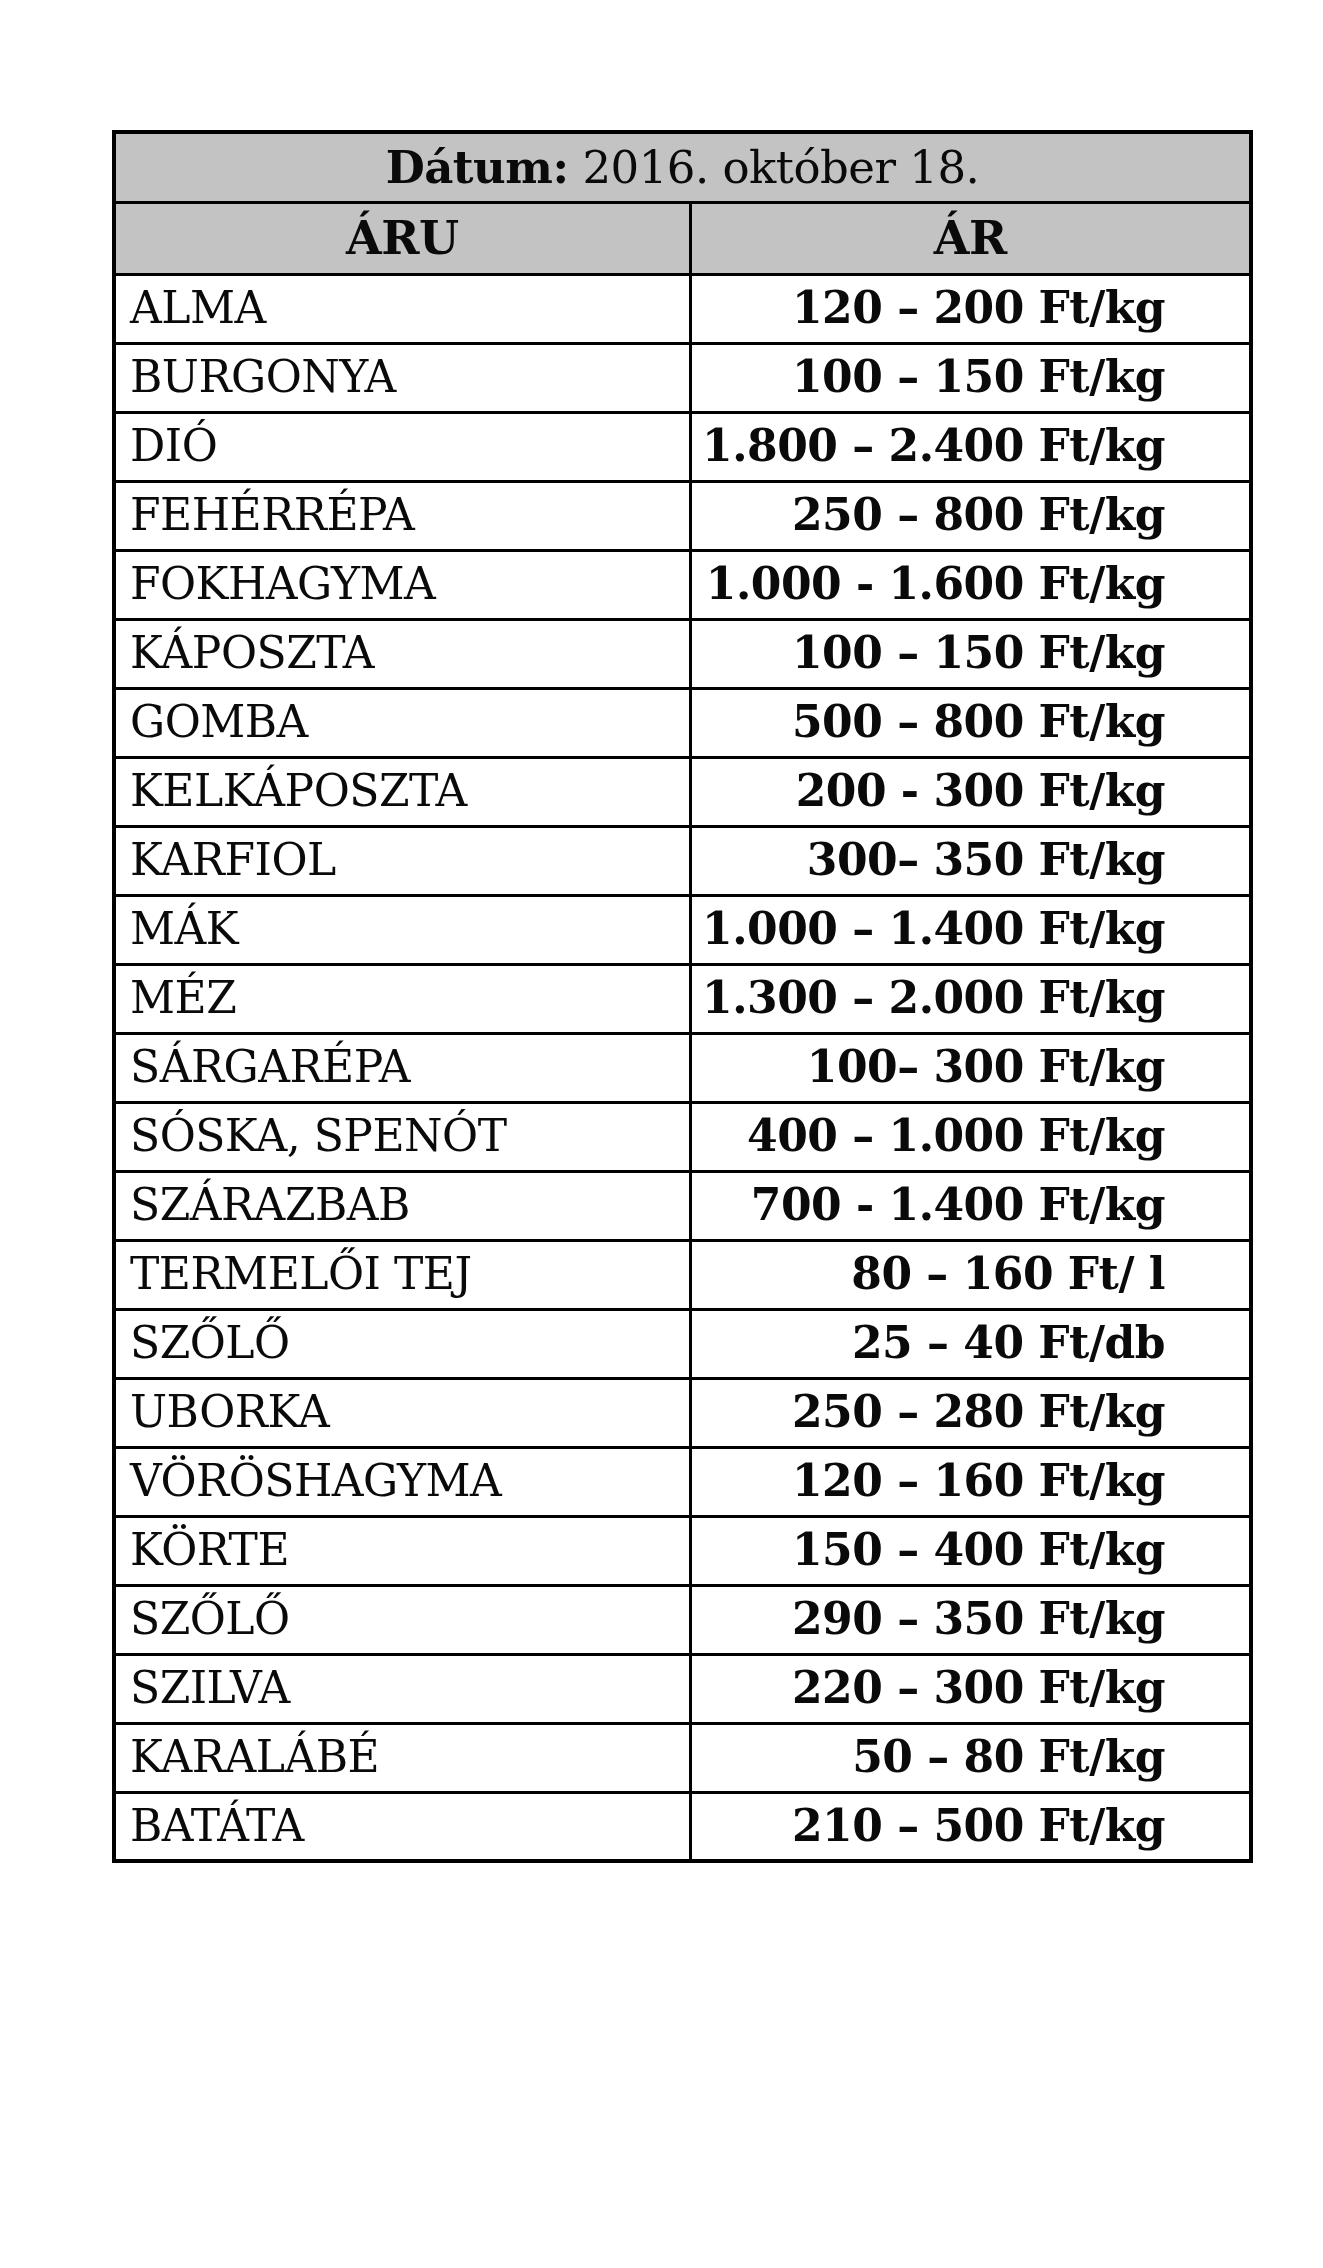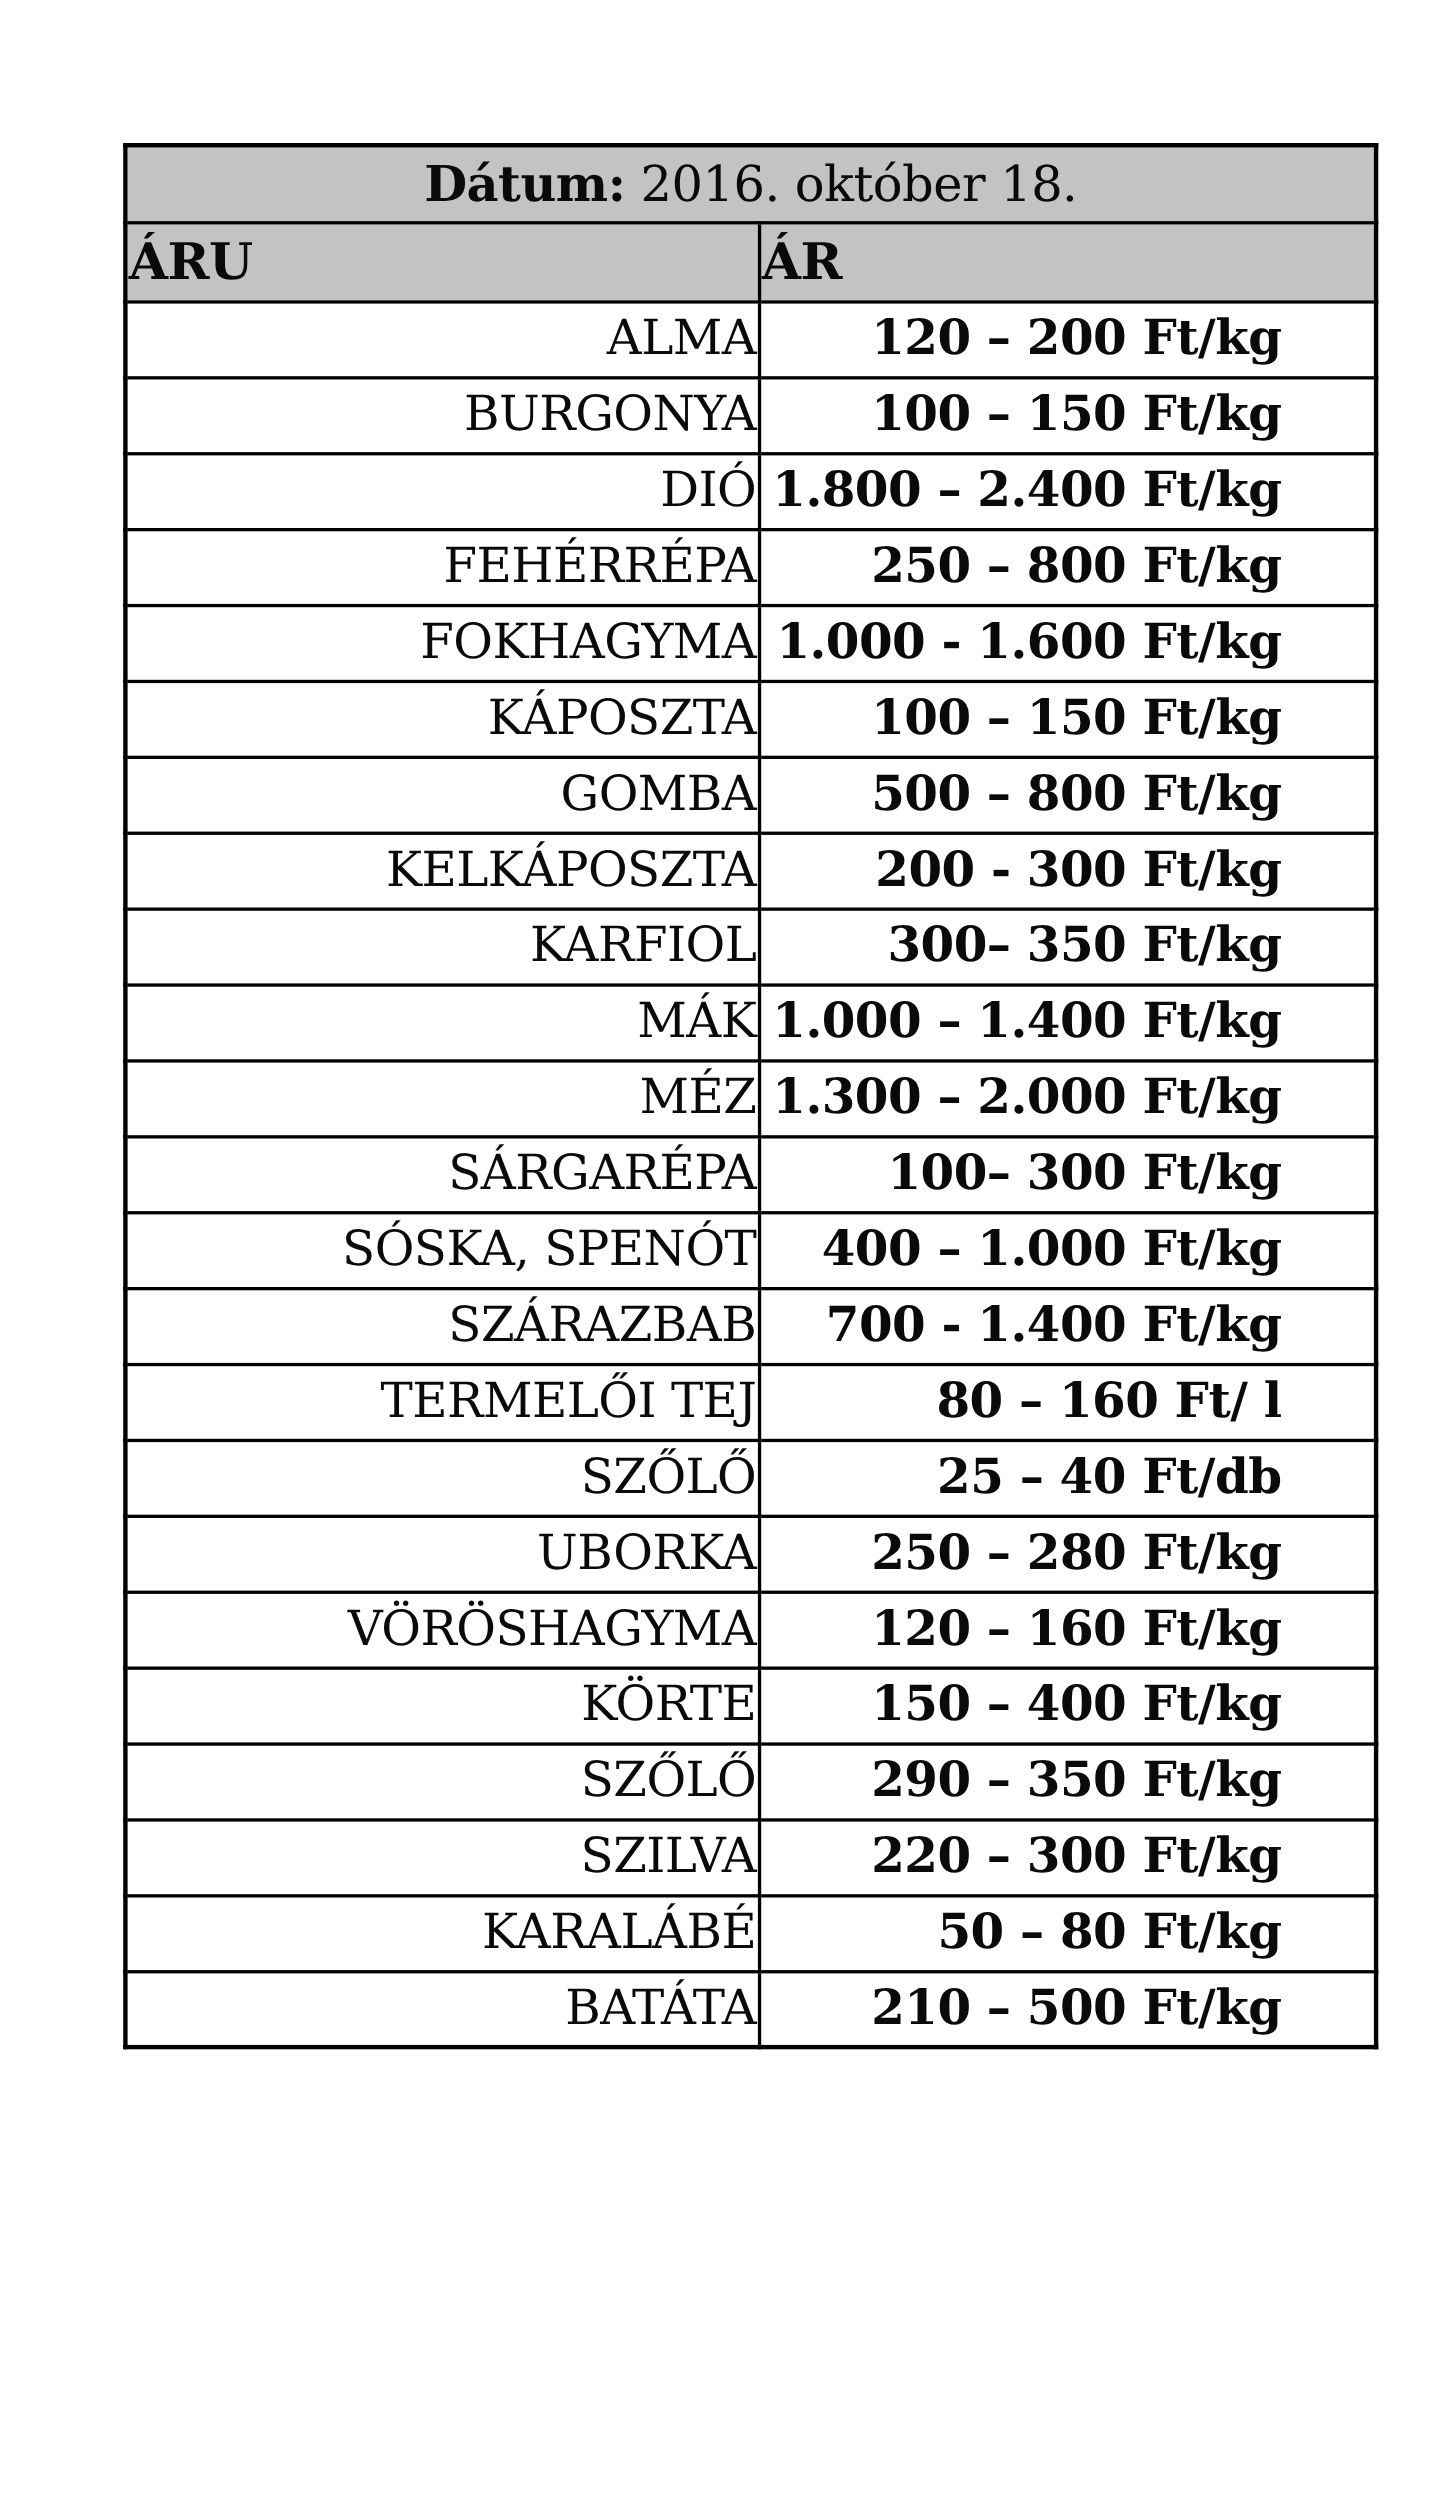--- a/index.html
+++ b/index.html
@@ -46,26 +46,26 @@
   .date-label{
     font-weight:bold;
     text-decoration-thickness:4px;
     text-underline-offset:7px;
   }
   tr.header-row{height:72px;}
   tr.header-row th{
     background:var(--header-bg);
     font-size:46px;
     font-weight:bold;
-    text-align:left;
+    text-align:center;
   }
   tr.data-row{height:69px;}
   tr.data-row td{font-size:44px;}
   td.cell-item{
-    text-align:right;
+    text-align:left;
     padding-left:14px;
   }
   td.cell-price{
     text-align:right;
     padding-right:84px;
     font-weight:bold;
   }
 </style>
 </head>
 <body>

